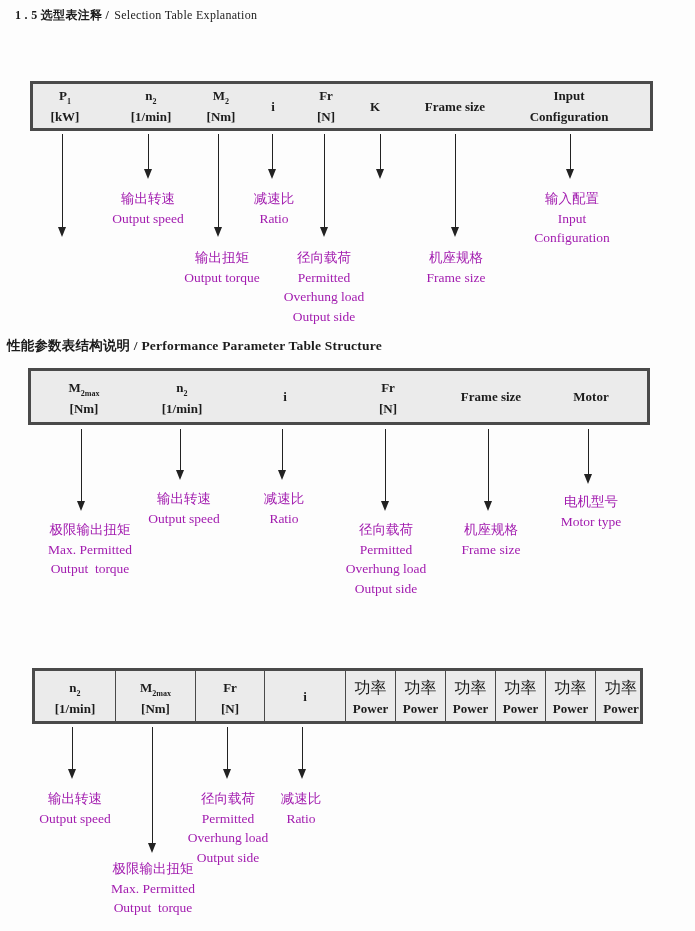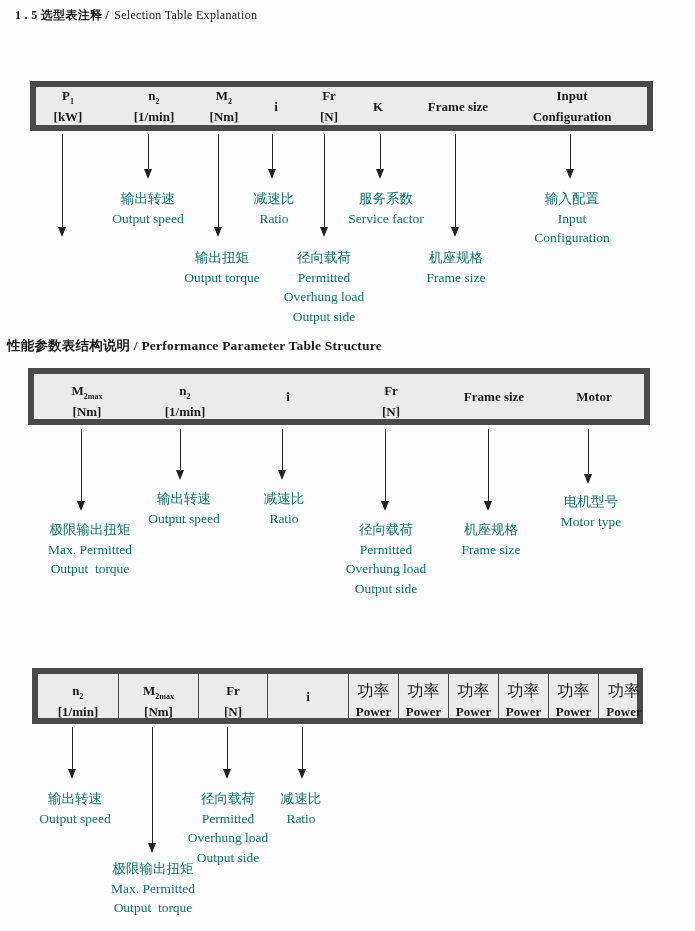--- a/index.html
+++ b/index.html
@@ -4,37 +4,37 @@
 <style>
   html,body{margin:0;padding:0;background:#ffffff;}
   #stage{
     position:relative;width:695px;height:931px;background:#fdfdfd;overflow:hidden;
     font-family:"Liberation Serif","DejaVu Serif",serif;color:#1c1c1c;
   }
   .title{position:absolute;left:15px;top:7px;font-size:12px;letter-spacing:0.3px;}
   .title .b{font-weight:bold;}
   .title .r{margin-left:5px;}
   .sec-h{position:absolute;left:7px;font-weight:bold;font-size:13.5px;letter-spacing:0.2px;}
-  .tbl{position:absolute;background:#ebebeb;border:6px solid #c2410c;box-sizing:border-box;}
+  .tbl{position:absolute;background:#ebebeb;border:3px solid #c2410c;box-sizing:border-box;}
   .tbl.bordered{display:flex;flex-direction:row;align-items:stretch;}
   .fcell{position:absolute;top:0;height:100%;transform:translateX(-50%);
          display:flex;flex-direction:column;align-items:center;justify-content:center;}
   .bcell{height:100%;display:flex;flex-direction:column;align-items:center;justify-content:center;
          border-right:1px solid #4a4a4a;box-sizing:border-box;flex:0 0 auto;}
   .bcell:last-child{border-right:none;}
   .sp{justify-content:space-between !important;padding:6px 0;box-sizing:border-box;}
   .cl{font-weight:bold;font-size:13px;line-height:21px;white-space:nowrap;}
   .cl sub{font-size:62%;line-height:0;}
   .cl.cjk{font-weight:normal;font-size:16px;font-family:"Liberation Sans","DejaVu Sans",sans-serif;}
   .aline{position:absolute;width:1px;background:#222222;}
   .ahead{position:absolute;width:0;height:0;
          border-left:4px solid transparent;border-right:4px solid transparent;
          border-top:10px solid #222222;}
   .alabel{position:absolute;transform:translateX(-50%);text-align:center;
-          white-space:pre-line;font-size:13.5px;line-height:19.5px;color:#0f766e;}
+          white-space:pre-line;font-size:13.5px;line-height:19.5px;color:#a21caf;}
 </style>
 </head>
 <body>
 
 <div id="stage">
   <div class="title">
     <span class="b">1 . 5 选型表注释 /</span><span class="r">Selection Table Explanation</span>
   </div>
   <div class="sec-h" style="top:337px">性能参数表结构说明 / Performance Parameter Table Structure</div>
 
@@ -84,22 +84,20 @@
     <div class="alabel" style="left: 274px; top: 189px;">减速比
 Ratio</div>
     <div class="aline" style="left: 323.5px; top: 134px; height: 94px;"></div>
     <div class="ahead" style="left: 319.5px; top: 227px;"></div>
     <div class="alabel" style="left: 324px; top: 248px;">径向载荷
 Permitted
 Overhung load
 Output side</div>
     <div class="aline" style="left: 379.5px; top: 134px; height: 36px;"></div>
     <div class="ahead" style="left: 375.5px; top: 169px;"></div>
-    <div class="alabel" style="left: 386px; top: 189px;">服务系数
-Service factor</div>
     <div class="aline" style="left: 454.5px; top: 134px; height: 94px;"></div>
     <div class="ahead" style="left: 450.5px; top: 227px;"></div>
     <div class="alabel" style="left: 456px; top: 248px;">机座规格
 Frame size</div>
     <div class="aline" style="left: 569.5px; top: 134px; height: 36px;"></div>
     <div class="ahead" style="left: 565.5px; top: 169px;"></div>
     <div class="alabel" style="left: 572px; top: 189px;">输入配置
 Input
 Configuration</div>
     <div class="tbl" style="left: 28px; top: 368px; width: 622px; height: 57px; background: rgb(235, 235, 235); border-color: rgb(74, 74, 74);">

